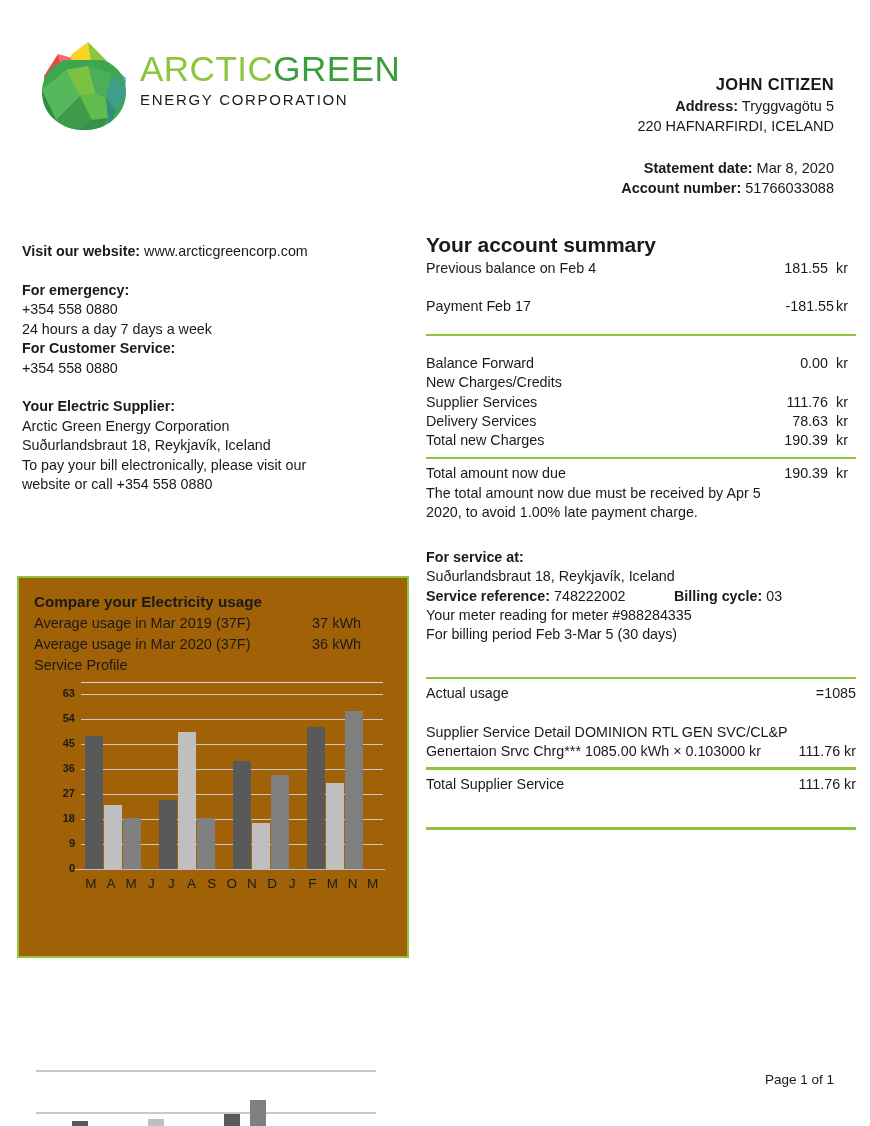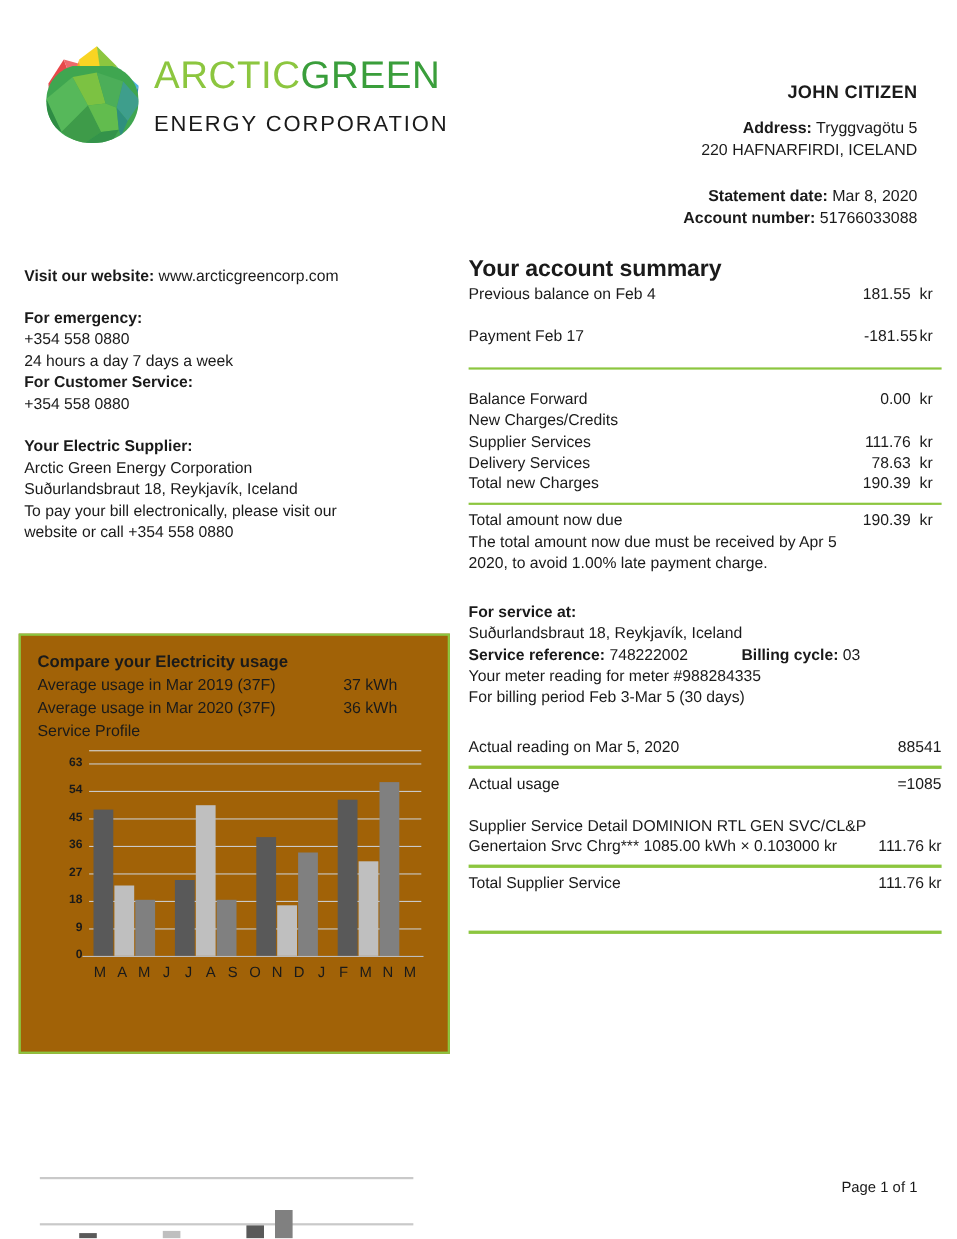--- a/index.html
+++ b/index.html
@@ -47,42 +47,42 @@
   }
   .logo-line1 {
     font-size: 35px;
     letter-spacing: 0.5px;
     line-height: 38px;
     white-space: nowrap;
   }
   .logo-line1 .lt-arctic { color: #8CC63F; }
   .logo-line1 .lt-green { color: #3A9E3B; }
   .logo-line2 {
-    font-size: 20px;
+    font-size: 15px;
     letter-spacing: 1.7px;
     line-height: 24px;
     color: #1a1a1a;
     white-space: nowrap;
-    margin-top: 13px;
+    margin-top: 0;
   }
 
   .cust-block {
     position: absolute;
     right: 36px;
     top: 74px;
     width: 400px;
     text-align: right;
     font-size: 14.5px;
     line-height: 20px;
   }
   .cust-name {
     font-weight: bold;
     font-size: 16.5px;
     letter-spacing: 0.3px;
-    margin-bottom: 13px;
+    margin-bottom: 2px;
   }
   .cust-line b { font-weight: bold; }
   .cust-gap { height: 22px; }
 
   
   .left-col {
     position: absolute;
     left: 22px;
     top: 242px;
     width: 392px;
@@ -507,24 +507,20 @@
     </div>
     <div class="ln">
       <span class="lbl">Your meter reading for meter #988284335</span>
     </div>
     <div class="ln">
       <span class="lbl">For billing period Feb 3-Mar 5 (30 days)</span>
     </div>
 
     <div class="gap-l"></div>
 
-    <div class="ln">
-      <span class="lbl">Actual reading on Mar 5, 2020</span>
-      <span class="amt-far">88541</span>
-    </div>
 
     <div class="rule tight"></div>
 
     <div class="ln">
       <span class="lbl">Actual usage</span>
       <span class="amt-far">=1085</span>
     </div>
 
     <div class="gap-m"></div>
 

